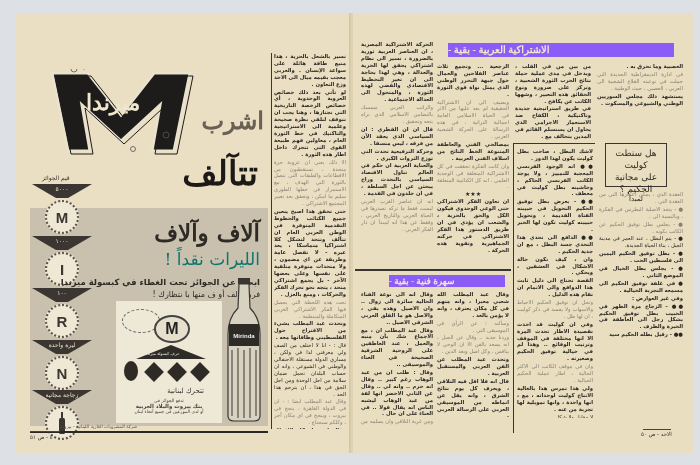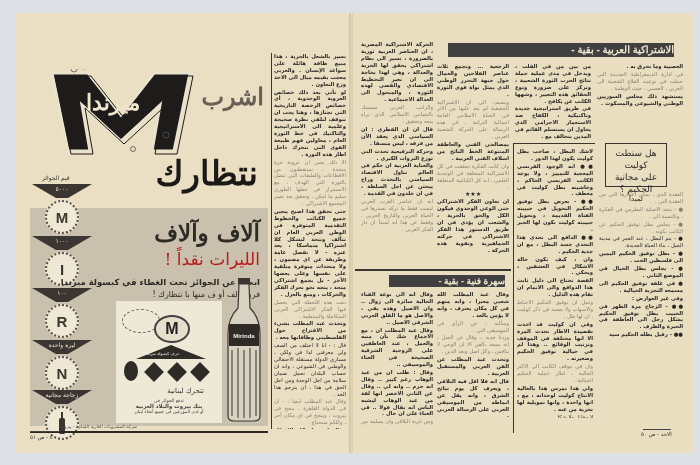--- a/index.html
+++ b/index.html
@@ -8,29 +8,29 @@
   .spread { position: absolute; left: 16px; top: 13px; width: 676px; height: 440px; }
   .page { position: absolute; top: 0; height: 440px; background: #eadfc2; }
   .page.left { left: 0; width: 335px; background: #ebdfc3; padding-left: 44px; }
   .page.right { left: 337px; width: 340px; background: #e9dec0; }
   .gutter { position: absolute; left: 333px; top: 0; width: 6px; height: 440px; background: linear-gradient(90deg,#cfc2a0,#e2d6b7,#cdbf9c); }
 
   
   .ad { position: absolute; left: 14px; top: 20px; width: 238px; height: 395px; }
   .ad-top { position: absolute; left: 0; top: 0; width: 238px; height: 145px; }
   .m-logo { position: absolute; left: 18px; top: 36px; width: 146px; height: 86px; }
-  .ad-headline { position: absolute; right: 4px; top: 49px; font-family: "DejaVu Serif", serif; font-weight: bold; font-size: 24px; color: #6a6156; direction: rtl; text-align: right; }
+  .ad-headline { position: absolute; right: 4px; top: 73px; font-family: "DejaVu Serif", serif; font-weight: bold; font-size: 24px; color: #6a6156; direction: rtl; text-align: right; }
   .ad-win { position: absolute; right: 10px; top: 120px; font-family: "DejaVu Serif", serif; font-weight: bold; font-size: 34px; color: #1c1a17; direction: rtl; letter-spacing: 4px; }
   .ad-panel { position: absolute; left: 0; top: 175px; width: 238px; height: 218px; background: #c9c1ae; }
   .prize-col { position: absolute; left: 2px; top: 145px; width: 60px; height: 250px; }
   .prize { position: absolute; left: 0; width: 60px; }
   .prize .ribbon { height: 14px; background: #3b3631; clip-path: polygon(0 0,100% 0,60% 100%,40% 100%); color: #ece3cc; font-size: 6px; text-align: center; line-height: 9px; }
   .prize .medal { margin: 2px auto 0; width: 34px; height: 34px; border-radius: 50%; border: 2px dotted #5a534a; background: #efe8d5; display: flex; align-items: center; justify-content: center; font-weight: bold; font-size: 15px; color: #3b3631; font-family: "Liberation Sans", sans-serif; }
   .ad-body1 { position: absolute; right: 8px; top: 186px; font-family: "DejaVu Serif", serif; font-weight: bold; font-size: 23px; color: #2e2a25; direction: rtl; margin-left: 20px; }
-  .ad-body2 { position: absolute; right: 8px; top: 216px; font-family: "DejaVu Serif", serif; font-size: 17px; color: #b91c1c; direction: rtl; }
+  .ad-body2 { position: absolute; right: 8px; top: 216px; font-family: "DejaVu Serif", serif; font-size: 17px; color: #0f766e; direction: rtl; }
   .ad-body3 { position: absolute; right: 8px; top: 244px; font-size: 8.5px; color: #2e2a25; direction: rtl; font-weight: bold; }
   .ad-body4 { position: absolute; right: 8px; top: 257px; font-size: 8px; color: #2e2a25; direction: rtl; }
   .coupon { position: absolute; left: 86px; top: 268px; width: 106px; height: 122px; background: #eee8d6; }
   .coupon .mm { position: absolute; left: 38px; top: 14px; width: 36px; height: 28px; border: 2px solid #444; border-radius: 50%; background: #e6dfcb; font-weight: bold; font-size: 16px; display: flex; align-items: center; justify-content: center; color: #222; font-family: "Liberation Sans", sans-serif; }
   .coupon .foam { position: absolute; left: 6px; top: 8px; width: 38px; height: 24px; border: 1px dashed #666; border-radius: 50%; }
   .coupon .tri { position: absolute; left: 20px; top: 44px; width: 70px; height: 14px; background: #2f2b27; clip-path: polygon(50% 0,100% 100%,0 100%); }
   .coupon .zeros { position: absolute; left: 6px; top: 62px; display: flex; gap: 5px; }
   .coupon .zeros span { display: block; width: 14px; height: 14px; background: #2e2a25; transform: rotate(45deg); margin: 2px; }
   .coupon .zeros span.first { transform: none; width: 14px; height: 20px; border-radius: 50%; margin-top: -2px; }
   .coupon .lira { position: absolute; right: 18px; top: 86px; font-size: 7px; direction: rtl; color: #333; }
@@ -41,21 +41,21 @@
   .folio-l-rule { position: absolute; left: 14px; top: 418px; width: 30px; height: 1px; background: #444; }
   .folio-l { position: absolute; left: 14px; top: 421px; font-size: 5.5px; color: #333; direction: rtl; }
 
   
   .col { position: absolute; direction: rtl; text-align: justify; font-size: 5.3px; line-height: 6.9px; color: #2b2825; overflow: hidden; }
   .col p { margin-bottom: 1px; }
   .col .light { color: #8a8174; }
   .col .bold { font-weight: bold; }
   .col-rule { position: absolute; background: #3a3530; }
 
-  .banner { position: absolute; background: #404040; color: #efe6cd; direction: rtl; text-align: right; font-family: Liberation Sans, sans-serif; font-weight: bold; }
+  .banner { position: absolute; background: #8b5cf6; color: #efe6cd; direction: rtl; text-align: left; font-family: Liberation Serif, serif; font-weight: bold; }
   .boxhead { position: absolute; border: 1.5px solid #3a3530; direction: rtl; text-align: center; font-family: "DejaVu Serif", serif; font-size: 9px; line-height: 12px; color: #2b2825; padding-top: 3px; }
   .folio-r-rule { position: absolute; left: 290px; top: 416px; width: 28px; height: 1px; background: #444; }
   .folio-r { position: absolute; left: 288px; top: 418px; font-size: 5.5px; color: #333; direction: rtl; }
 </style>
 </head>
 <body>
 
 <div class="spread">
 
   <div class="page left">
@@ -64,21 +64,21 @@
         <svg class="m-logo" viewBox="0 0 146 86">
           <polygon points="4,4 40,4 73,46 106,4 142,4 126,82 104,82 112,36 73,72 34,36 42,82 20,82" fill="#1e1c1a" stroke="#e9e2cc" stroke-width="3"></polygon>
           <polygon points="4,4 40,4 73,46 106,4 142,4 126,82 104,82 112,36 73,72 34,36 42,82 20,82" fill="none" stroke="#1e1c1a" stroke-width="1" transform="translate(3,3)"></polygon>
           <circle cx="26" cy="0" r="3" fill="none" stroke="#555" stroke-width="0.8"></circle>
           <circle cx="36" cy="-2" r="2" fill="none" stroke="#555" stroke-width="0.8"></circle>
           <circle cx="118" cy="66" r="3" fill="none" stroke="#555" stroke-width="0.8"></circle>
           <circle cx="85" cy="80" r="2.5" fill="none" stroke="#555" stroke-width="0.8"></circle>
         </svg>
         <div style="position:absolute;left:56px;top:56px;color:#efe6cd;font-family:'DejaVu Serif',serif;font-weight:bold;font-size:22px;direction:rtl;">ميرندا</div>
         <div class="ad-headline">اشرب</div>
-        <div class="ad-win">نتظارك</div>
+        <div class="ad-win">تتآلف</div>
       </div>
 
       <div class="ad-panel"></div>
 
       <div class="prize-col">
         <div style="position:absolute;left:10px;top:-4px;font-size:6px;color:#333;direction:rtl;">قيم الجوائز</div>
         <div class="prize" style="top:6px">
           <div class="ribbon">٥٠٠٠</div>
           <div class="medal">M</div>
         </div>

